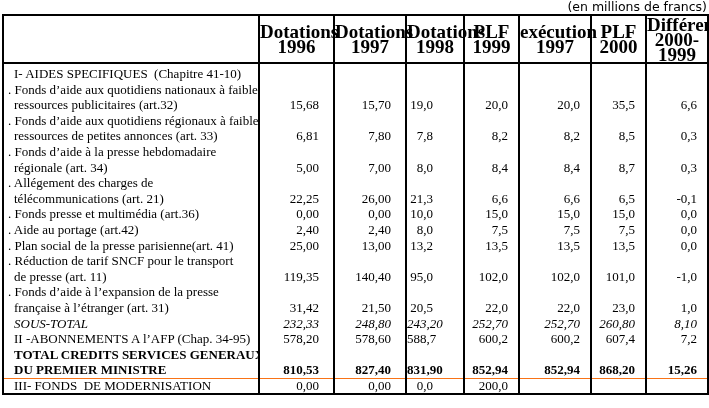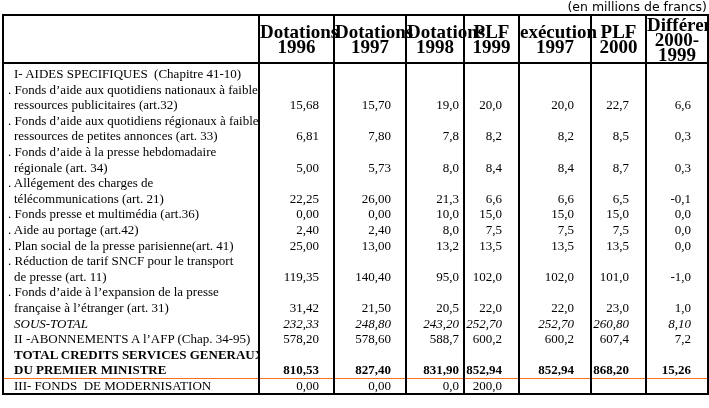--- a/index.html
+++ b/index.html
@@ -64,22 +64,22 @@
     vertical-align: top;
     overflow: hidden;
   }
   tr.item td.lbl { text-indent: -6px; }
   tr.section td.lbl, tr.subtotal td.lbl, tr.total td.lbl { }
   td.val {
     border-left: 2px solid #000;
     text-align: right;
   }
   td.v0, td.v1 { padding-right: 14px; }
-  td.v2 { padding-right: 4px; font-family: Liberation Serif, serif; }
-  td.v3, td.v4, td.v5, td.v6 { padding-right: 16px; }
+  td.v2 { padding-right: 30px; font-family: Liberation Serif, serif; }
+  td.v3, td.v4, td.v5, td.v6 { padding-right: 10px; }
 
   tr.first td { padding-top: 2px; }
   tr.subtotal td { font-style: italic; }
   tr.total td { font-weight: bold; }
   tr.modern td {
     border-top: 1px solid #f97316;
     height: 14px;
     line-height: 13px;
     vertical-align: middle;
   }
@@ -133,41 +133,41 @@
       </tr>
 
       <tr class="item">
         <td class="lbl">. Fonds d’aide aux quotidiens nationaux à faibles
 ressources publicitaires (art.32)</td>
         <td class="val v0">15,68</td>
         <td class="val v1">15,70</td>
         <td class="val v2">19,0</td>
         <td class="val v3">20,0</td>
         <td class="val v4">20,0</td>
-        <td class="val v5">22,7</td>
+        <td class="val v5">35,5</td>
         <td class="val v6">6,6</td>
       </tr>
 
       <tr class="item">
         <td class="lbl">. Fonds d’aide aux quotidiens régionaux à faibles
 ressources de petites annonces (art. 33)</td>
         <td class="val v0">6,81</td>
         <td class="val v1">7,80</td>
         <td class="val v2">7,8</td>
         <td class="val v3">8,2</td>
         <td class="val v4">8,2</td>
         <td class="val v5">8,5</td>
         <td class="val v6">0,3</td>
       </tr>
 
       <tr class="item">
         <td class="lbl">. Fonds d’aide à la presse hebdomadaire
 régionale (art. 34)</td>
         <td class="val v0">5,00</td>
-        <td class="val v1">5,73</td>
+        <td class="val v1">7,00</td>
         <td class="val v2">8,0</td>
         <td class="val v3">8,4</td>
         <td class="val v4">8,4</td>
         <td class="val v5">8,7</td>
         <td class="val v6">0,3</td>
       </tr>
 
       <tr class="item">
         <td class="lbl">. Allégement des charges de
 télécommunications (art. 21)</td>

